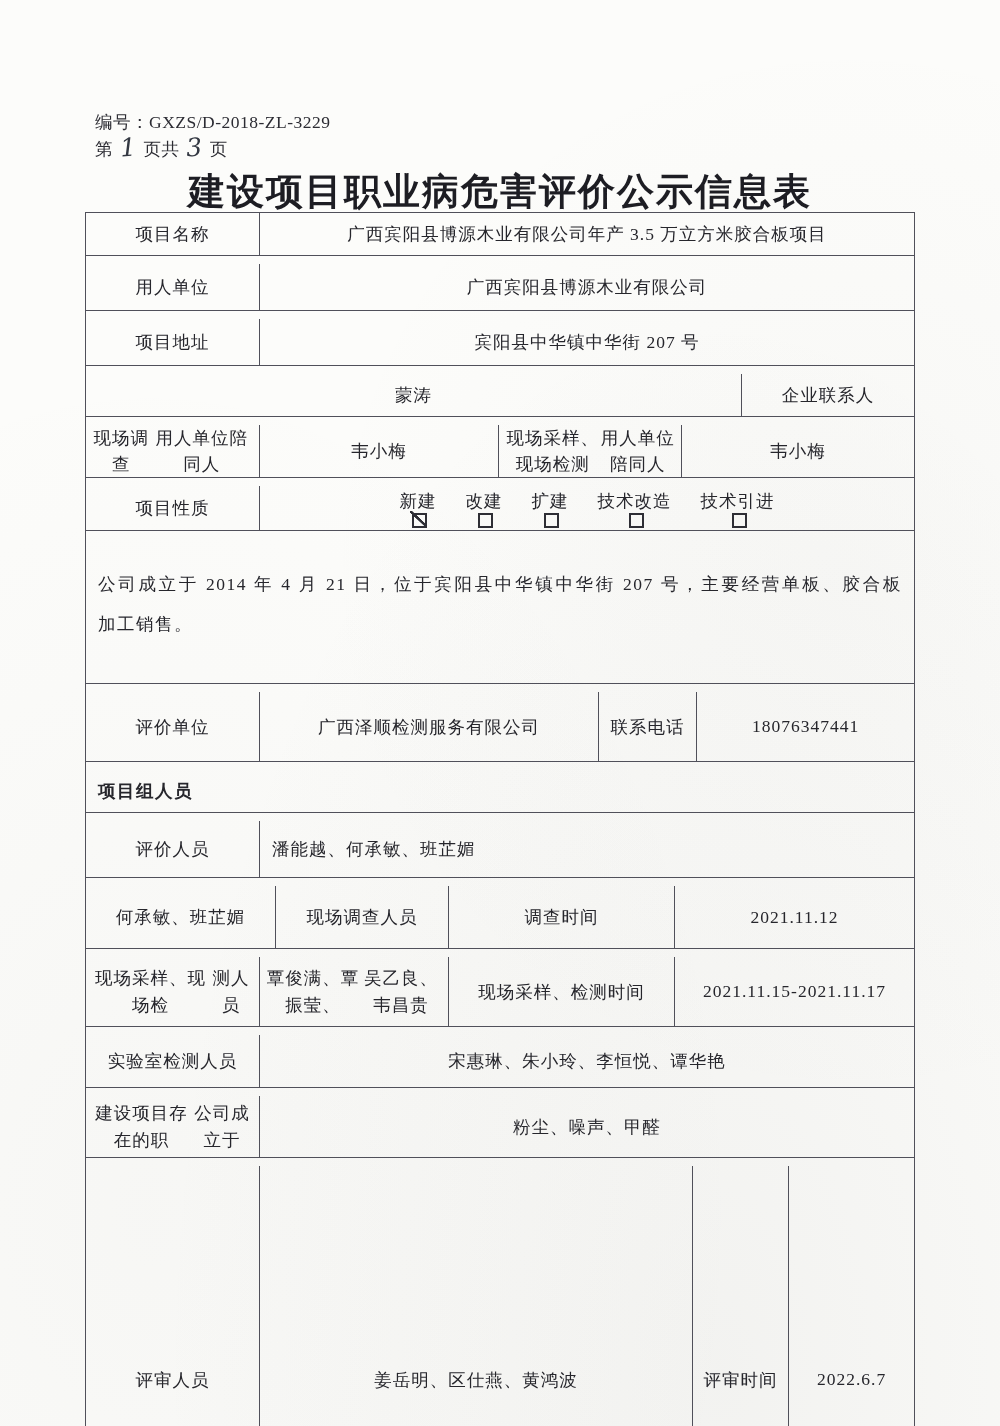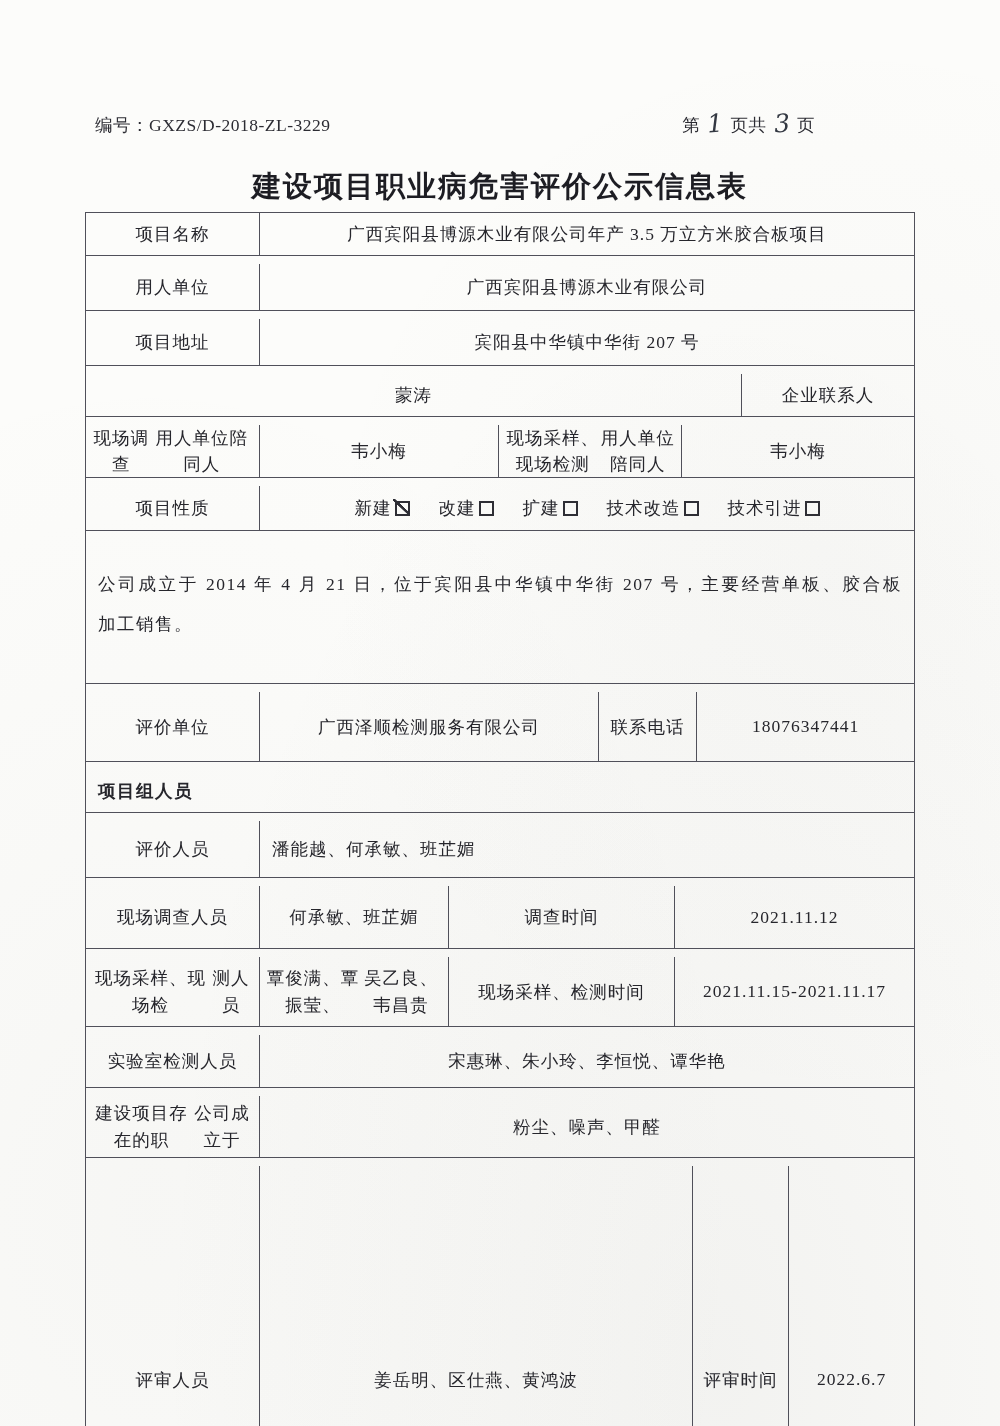--- a/index.html
+++ b/index.html
@@ -15,37 +15,37 @@
       #fcfcfa;
     font-family: "Liberation Serif", "DejaVu Serif", serif;
     color: #25252b;
     overflow: hidden;
   }
 
   
   .doc-header {
     position: absolute; left: 95px; top: 110px; width: 720px;
     display: flex; justify-content: space-between; align-items: baseline;
-    font-size: 17.5px; letter-spacing: 0.5px; color: #2c2c33;
+    font-size: 17.5px; letter-spacing: 0.5px; color: #2c2c33; flex-direction: column;
   }
   .page-info { display: flex; align-items: baseline; }
   .page-info span { white-space: pre; }
   .hand {
     font-family: "DejaVu Serif", serif;
     font-style: italic; font-size: 25px; line-height: 1;
     color: #333842; margin: 0 7px; display: inline-block;
     transform: rotate(-4deg) translateY(1px);
   }
 
   
   .title {
     position: absolute; top: 167px; left: 0; width: 100%;
     text-align: center;
     font-family: "Liberation Sans", "DejaVu Sans", sans-serif;
-    font-weight: 700; font-size: 29px; letter-spacing: 2px; color: #1d1d23;
+    font-weight: 700; font-size: 37px; letter-spacing: 2px; color: #1d1d23;
   }
 
   
   .tbl {
     position: absolute; left: 85px; top: 212px; width: 830px; height: 1382px;
     border: 1px solid #50505a;
     display: flex; flex-direction: column;
     font-size: 17.5px; letter-spacing: 1px; color: #26262c; gap: 8px;
   }
   .row { display: flex; flex: 0 0 auto; border-bottom: 1px solid #50505a; }
@@ -78,21 +78,21 @@
 
   
   .review {
     display: block; text-align: left;
     padding: 15px 11px 0 11px; line-height: 38.5px; letter-spacing: 2px;
   }
   .review .jline { letter-spacing: 1px; }
 
   
   .opts { gap: 29px; }
-  .opt { display: inline-flex; align-items: center; white-space: nowrap; }
+  .opt { display: inline-flex; align-items: center; white-space: nowrap; flex-direction: column; }
   .cbx {
     display: inline-block; width: 15px; height: 15px;
     border: 2px solid #2e2e35; margin-left: 3px; position: relative;
   }
   .cbx.checked::after {
     content: ""; position: absolute; left: -4px; right: -2px; top: -4px; bottom: -1px;
     background: linear-gradient(to top right,
       transparent 44%, #2e2e35 46%, #2e2e35 55%, transparent 57%);
   }
 </style>
@@ -192,22 +192,22 @@
     <div class="row" style="height:43px">
       <div class="cell grow left bold">项目组人员</div>
     </div>
 
     <div class="row" style="height:57px">
       <div class="cell lab">评价人员</div>
       <div class="cell grow left">潘能越、何承敏、班芷媚</div>
     </div>
 
     <div class="row" style="height:63px">
+      <div class="cell w189">何承敏、班芷媚</div>
       <div class="cell lab">现场调查人员</div>
-      <div class="cell w189">何承敏、班芷媚</div>
       <div class="cell w226">调查时间</div>
       <div class="cell grow">2021.11.12</div>
     </div>
 
     <div class="row" style="height:70px">
       <div class="cell lab two">
         <span>现场采样、现场检</span>
         <span>测人员</span>
       </div>
       <div class="cell w189 two">

